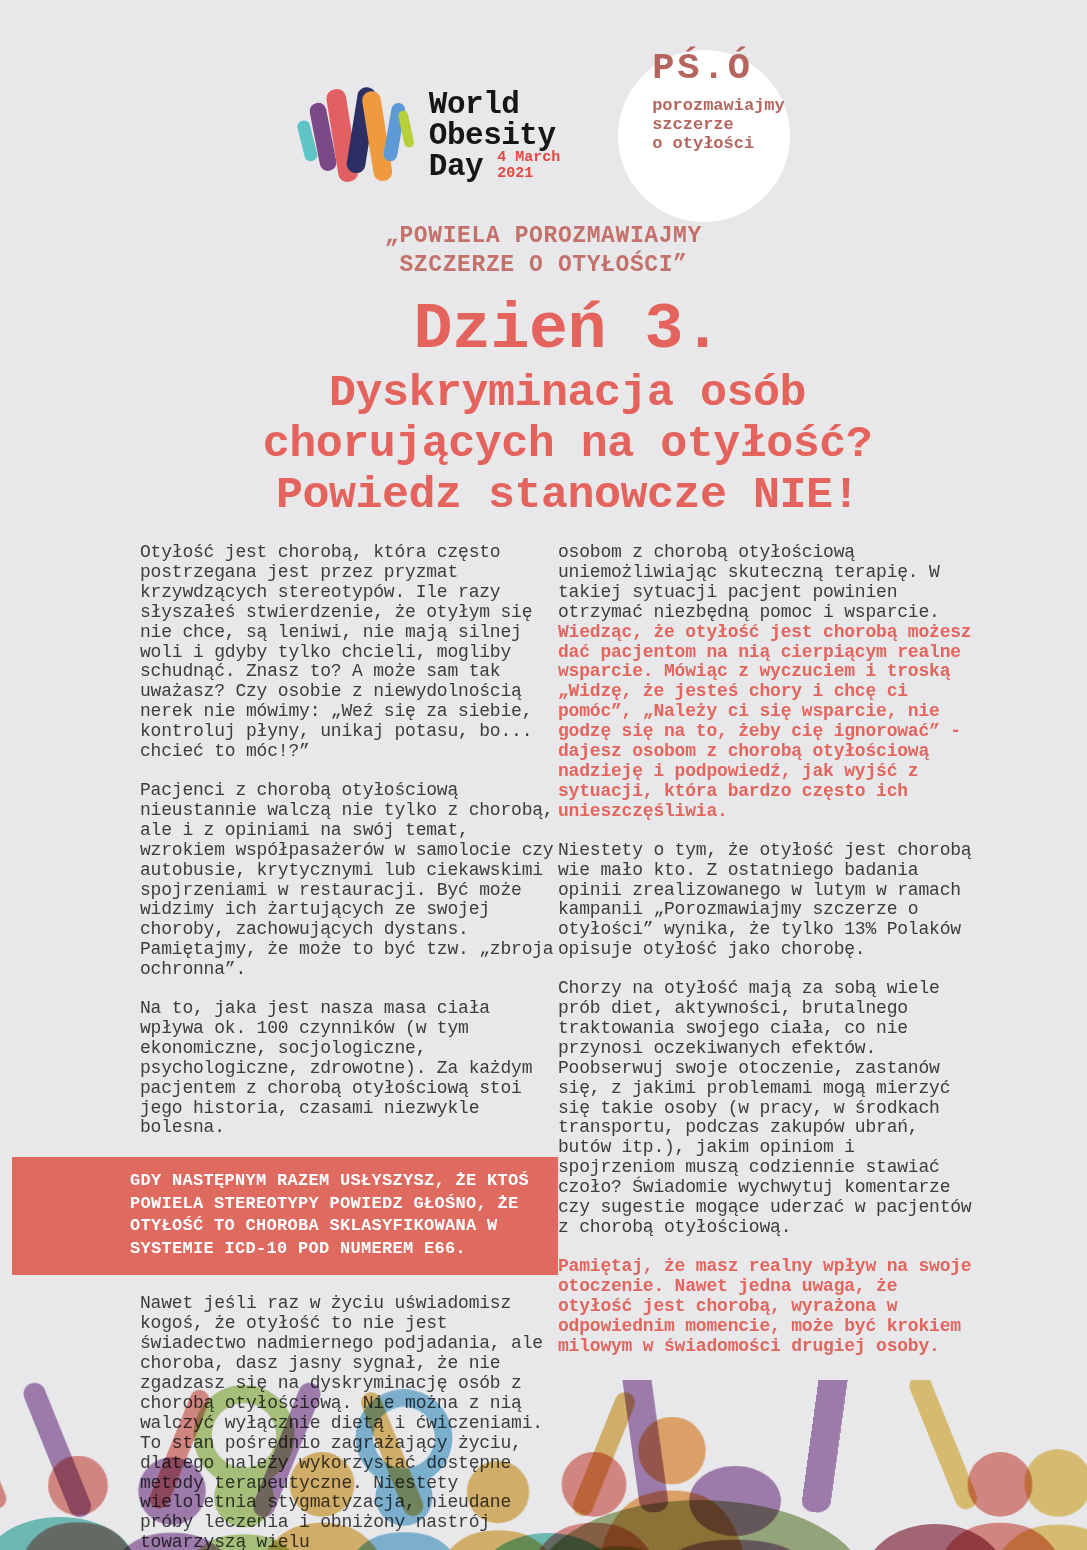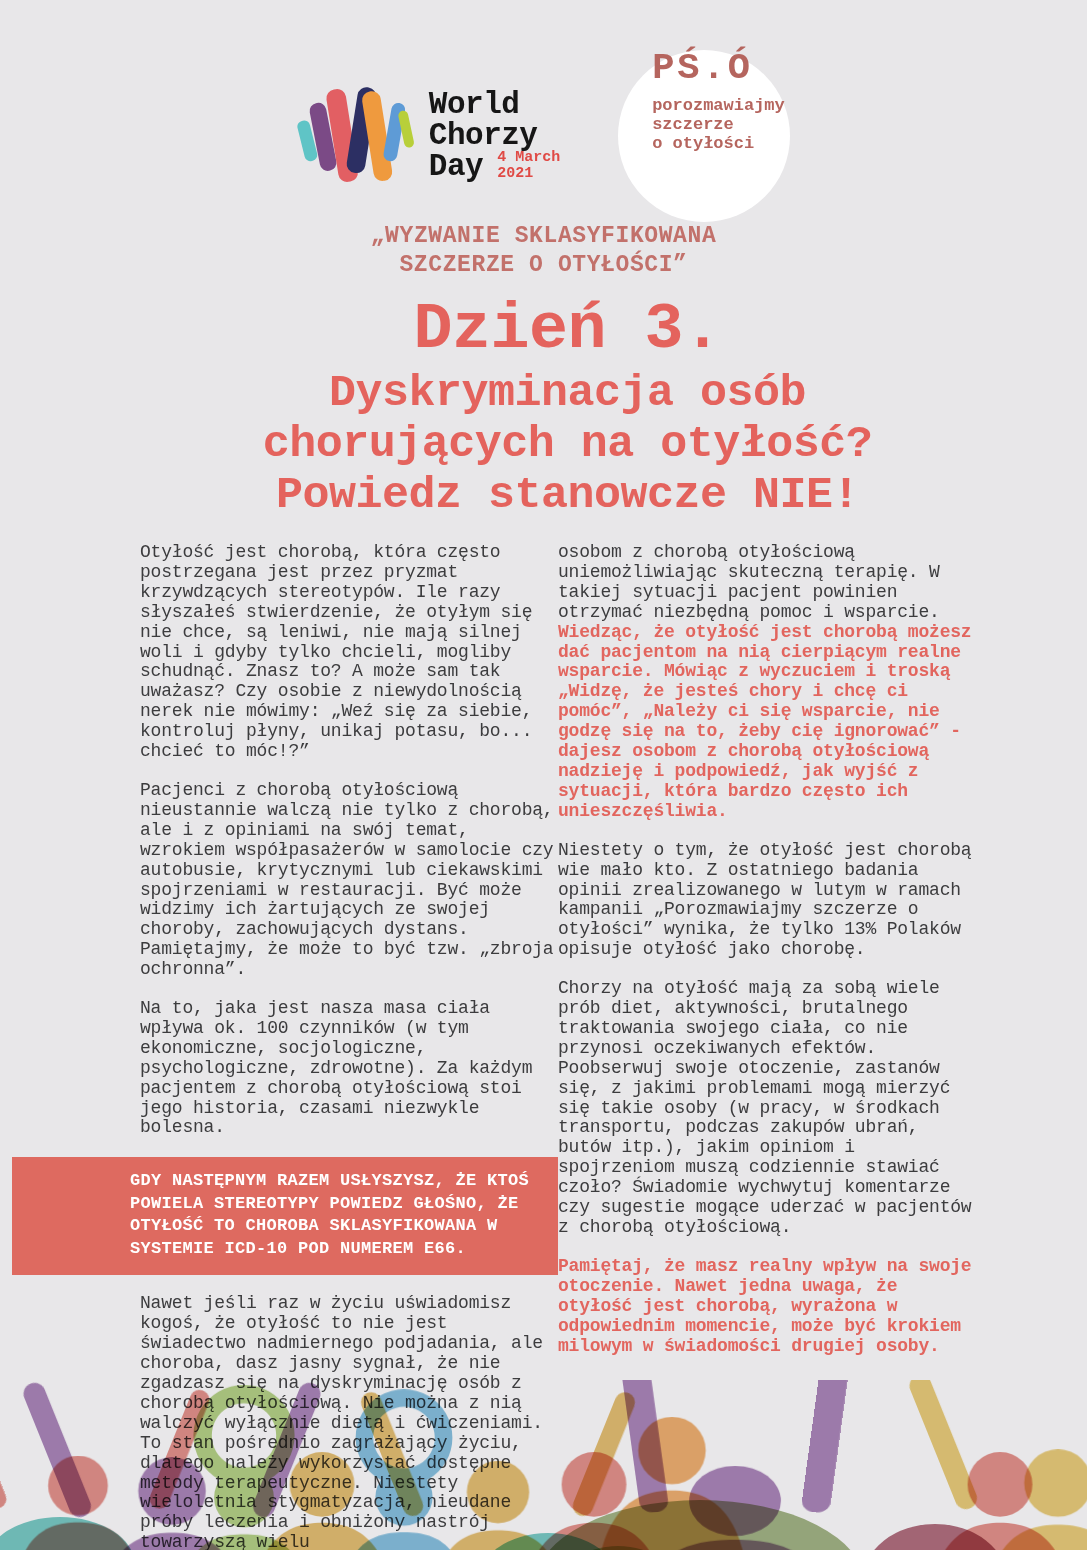--- a/index.html
+++ b/index.html
@@ -77,21 +77,21 @@
         <rect x="4" y="44" width="13" height="42" rx="6" transform="rotate(-14 10 65)" fill="#5fc4c6"></rect>
         <rect x="18" y="26" width="17" height="70" rx="8" transform="rotate(-11 26 61)" fill="#7b4a86"></rect>
         <rect x="36" y="12" width="20" height="95" rx="9" transform="rotate(-9 46 60)" fill="#e25f63"></rect>
         <rect x="56" y="10" width="19" height="88" rx="9" transform="rotate(9 65 54)" fill="#2c2f63"></rect>
         <rect x="72" y="14" width="19" height="92" rx="9" transform="rotate(-9 82 60)" fill="#ef9a3e"></rect>
         <rect x="92" y="26" width="14" height="60" rx="7" transform="rotate(10 99 56)" fill="#5e9bd6"></rect>
         <rect x="106" y="34" width="10" height="38" rx="5" transform="rotate(-12 111 53)" fill="#b8cf3a"></rect>
       </svg>
       <div class="wod-text">
         <span>World</span>
-        <span>Chorzy</span>
+        <span>Obesity</span>
         <div class="wod-day-row">
           <span>Day</span>
           <span class="wod-date">
             <span>4 March</span>
             <span>2021</span>
           </span>
         </div>
       </div>
     </div>
 
@@ -99,21 +99,21 @@
       <div class="pso-monogram">PŚ.Ó</div>
       <div class="pso-lines">
         <span>porozmawiajmy</span>
         <span>szczerze</span>
         <span>o otyłości</span>
       </div>
     </div>
   </header>
 
   <div class="campaign">
-    <span>„WYZWANIE SKLASYFIKOWANA</span>
+    <span>„POWIELA POROZMAWIAJMY</span>
     <span>SZCZERZE O OTYŁOŚCI”</span>
   </div>
 
   <h1 class="title">
     <span class="big">Dzień 3.</span>
     <span>Dyskryminacja osób</span>
     <span>chorujących na otyłość?</span>
     <span>Powiedz stanowcze NIE!</span>
   </h1>
 

